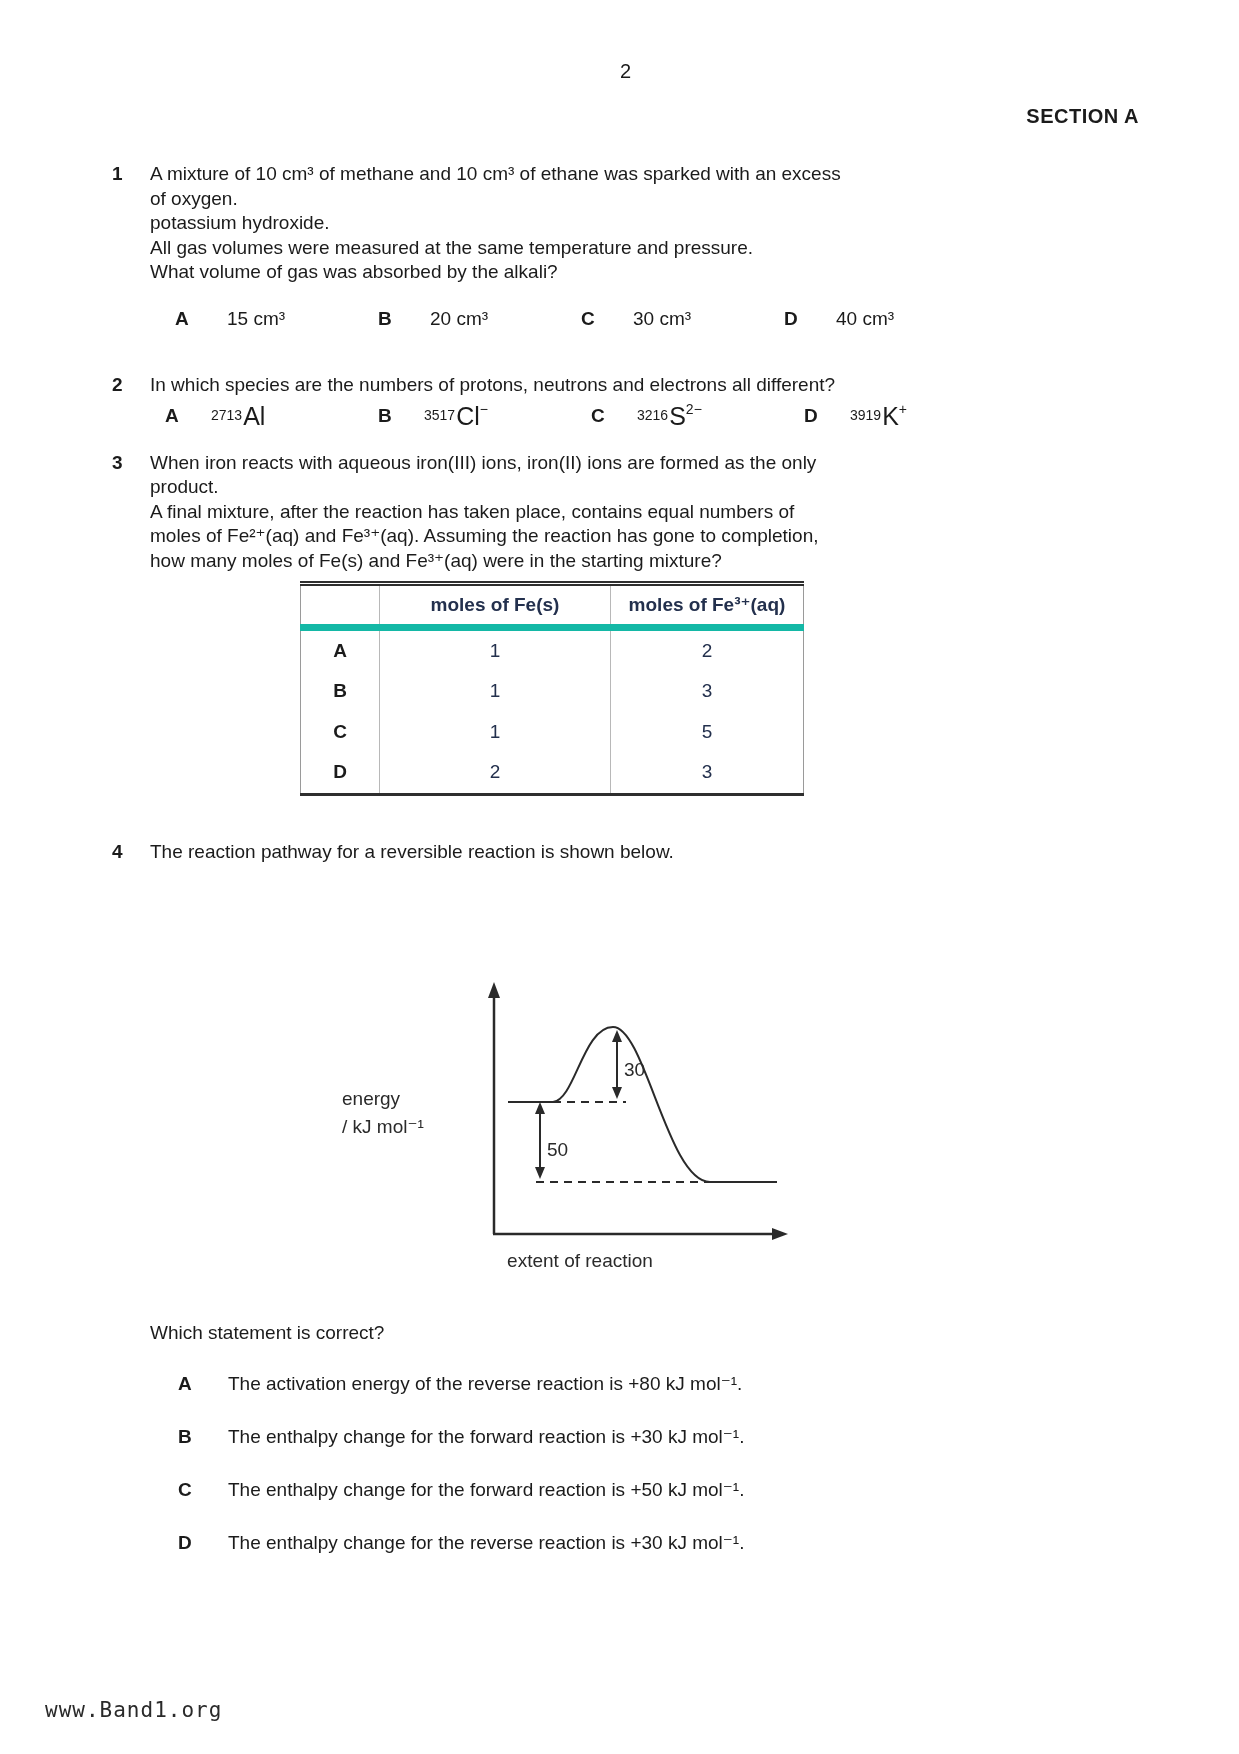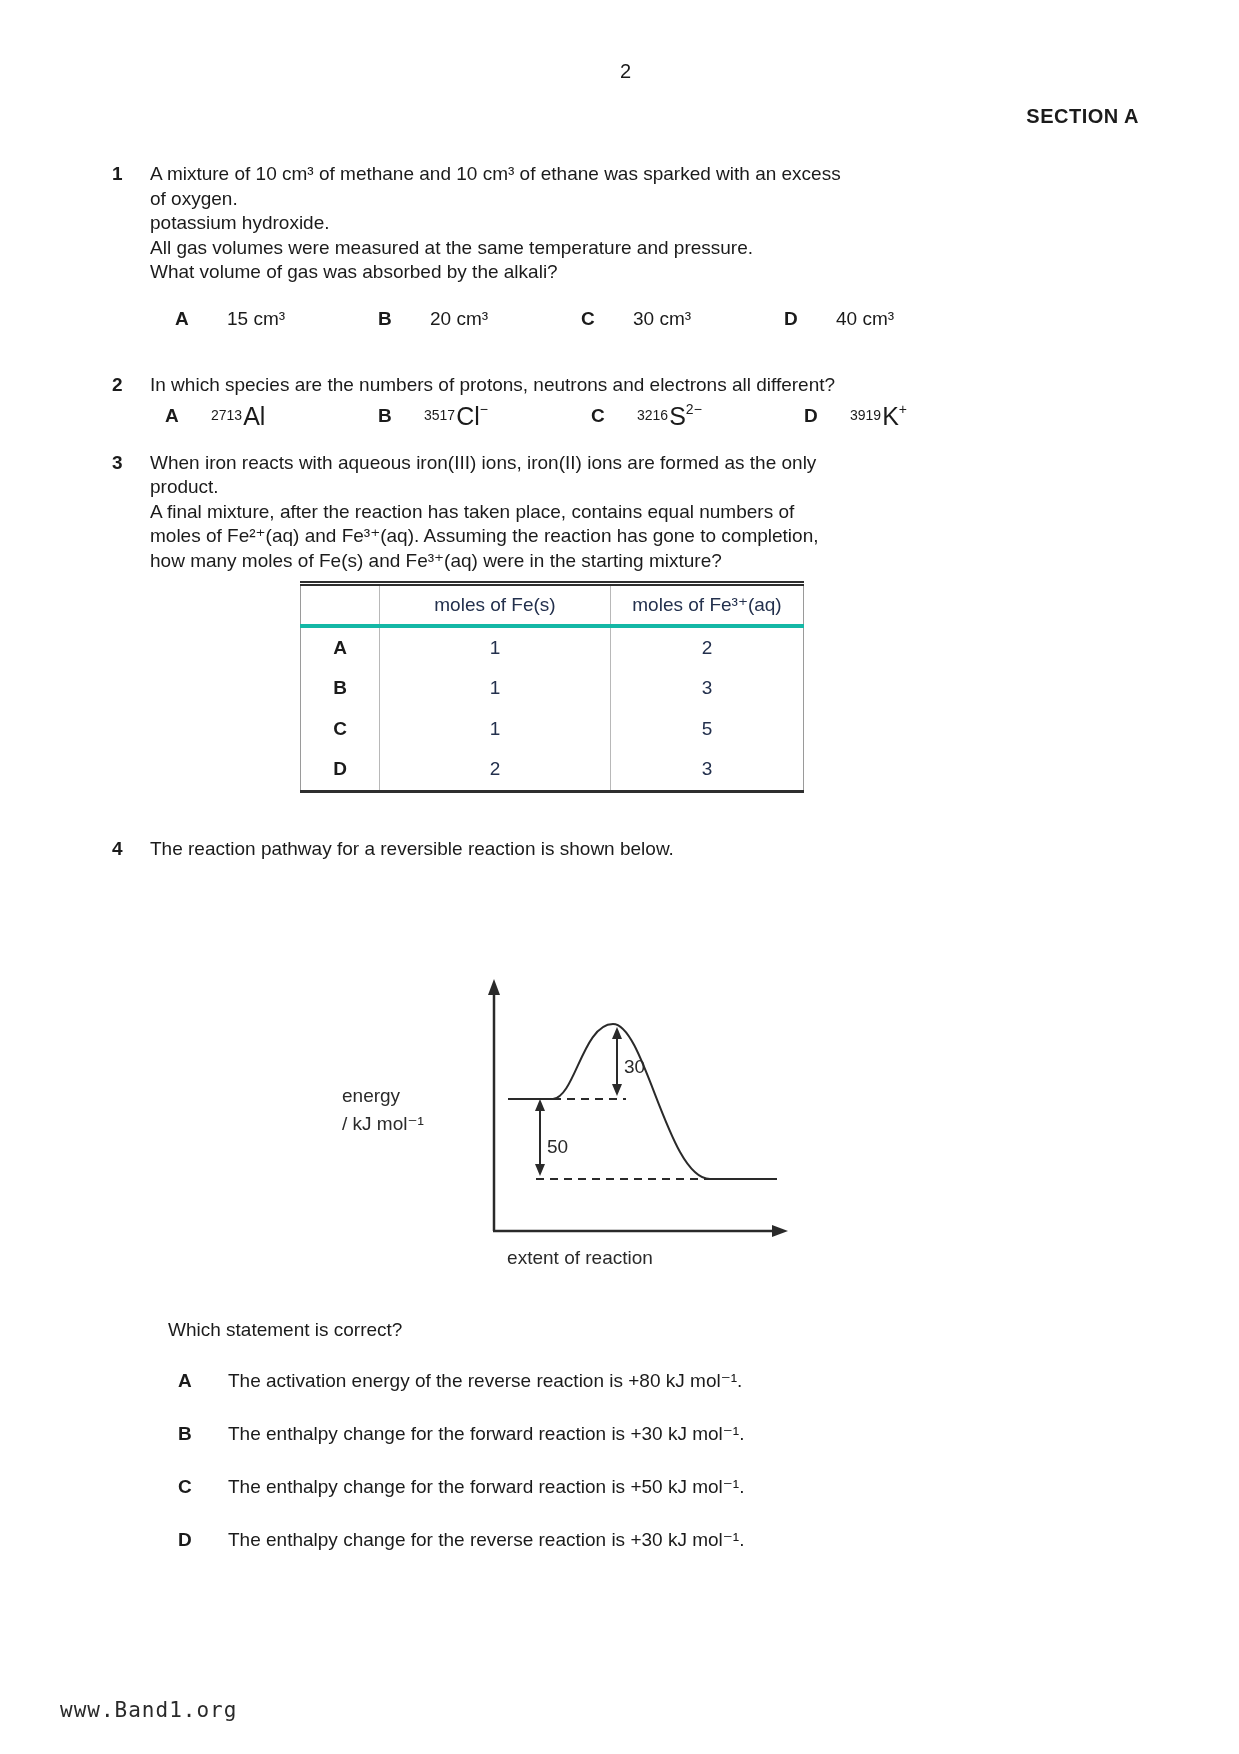--- a/index.html
+++ b/index.html
@@ -45,43 +45,43 @@
   .answer-table {
     margin:8px 0 0 150px;
     border-collapse:collapse;
     border-top:5px double #2e2e2e;
     border-bottom:3px solid #2e2e2e;
     border-left:1px solid #9a9a9a;
     border-right:1px solid #9a9a9a;
     font-size:19px;
   }
   .answer-table th {
-    font-weight:normal;
+    font-weight:bold;
     color:#23304d;
     padding:7px 10px 6px;
-    border-bottom:4px solid #14b8a6;
+    border-bottom:7px solid #14b8a6;
     text-align:center;
   }
   .answer-table td { padding:8px 10px; text-align:center; color:#23304d; }
   .answer-table td.rowletter { font-weight:bold; color:#1b1b1b; }
   .answer-table .c1 { width:58px; }
   .answer-table .c2 { width:210px; border-left:1px solid #b8b8b8; }
   .answer-table .c3 { width:172px; border-left:1px solid #b8b8b8; }
 
   
   .diagram-wrap { margin-top:108px; margin-left:190px;text-decoration:underline; }
   .diagram text { font-family:"Liberation Sans","DejaVu Sans",sans-serif; fill:#2a2a2a; }
 
-  .q4-prompt { margin-top:32px; font-size:19px;margin-left:18px; }
+  .q4-prompt { margin-top:32px; font-size:19px; }
   .q4-options { margin-top:26px; }
   .q4-opt { display:flex; padding-left:28px; margin-bottom:28px; font-size:19px; line-height:25px; }
   .q4-opt .opt-letter { width:50px; }
 
   .footer {
-    position:absolute; left:60px; top:1698px;
+    position:absolute; left:45px; top:1698px;
     font-family:"DejaVu Sans Mono","Liberation Mono",monospace;
     font-size:21px; color:#2a2a2a; letter-spacing:1px;
   }
 </style>
 </head>
 <body>
 
 <div class="page">
 
   <div class="page-number">2</div>

